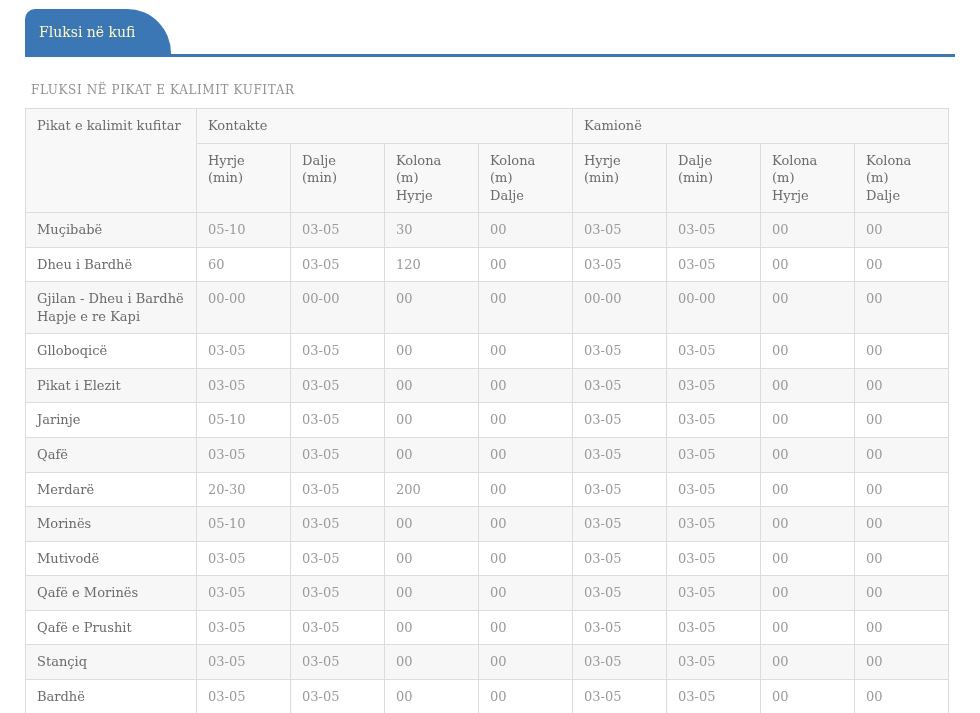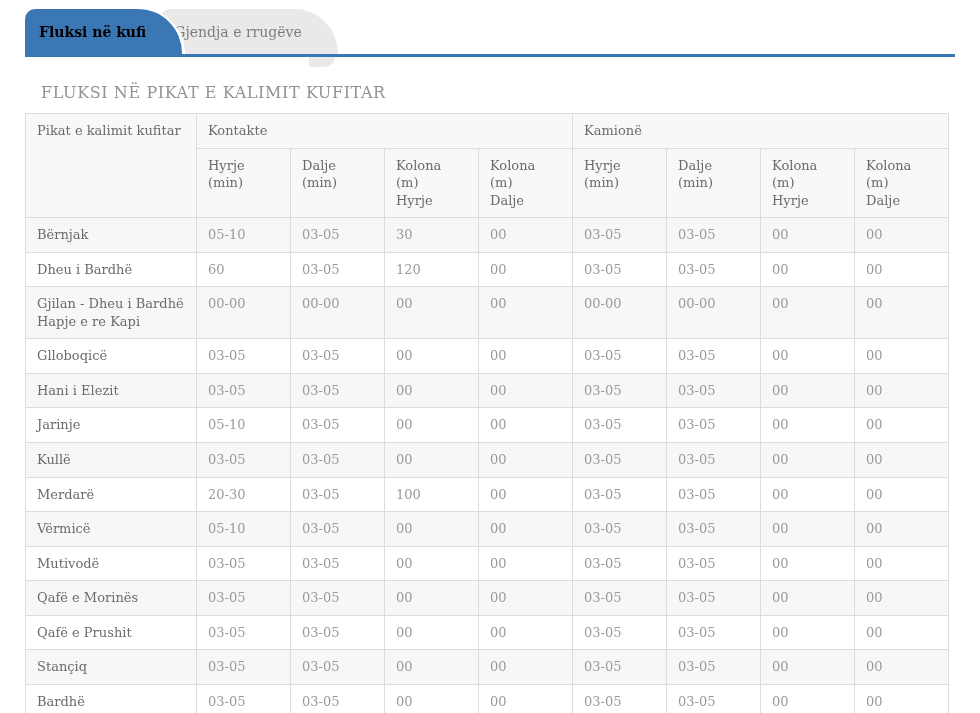--- a/index.html
+++ b/index.html
@@ -40,40 +40,40 @@
     box-shadow: 3px 0 0 0 #ffffff;
     cursor: pointer;
     white-space: nowrap;
   }
   .tab:nth-child(1) { z-index: 6; }
   .tab:nth-child(2) { z-index: 5; }
   .tab:nth-child(3) { z-index: 4; }
   .tab:nth-child(4) { z-index: 3; }
   .tab.active {
     background: var(--accent);
-    color: #000000;
-    font-weight: bold;
+    color: #fef9c3;
+    font-weight: normal;
     z-index: 10;
   }
   
   .tab:not(.active)::after {
     content: '';
     position: absolute;
     top: calc(100% + 3px);
     right: 3px;
     width: 26px;
     height: 10px;
     background: var(--tab-bg);
     border-radius: 0 0 18px 2px;
   }
 
   
   .section-title {
-    margin: 26px 0 11px 16px;
-    font-size: 16px;
+    margin: 26px 0 11px 6px;
+    font-size: 12px;
     font-weight: normal;
     letter-spacing: 0.6px;
     color: var(--muted-text);
     text-transform: uppercase;
   }
 
   
   table {
     width: 924px;
     border-collapse: collapse;
@@ -98,23 +98,20 @@
   tbody tr:nth-child(even) { background: #ffffff; }
 </style>
 </head>
 <body style="--accent: #3b76b5; --tab-bg: #e9e9e9; --tab-text: #7d7d7d; --border: #dcdcdc; --stripe: #f7f7f7;">
 
 <div class="page">
 
   <div class="tabbar">
     <div class="tab active">
       <span>Fluksi në kufi</span>
-    </div>
-    <div class="tab">
-      <span>Gjendja e rrugëve</span>
     </div>
   </div>
 
   <h2 class="section-title">FLUKSI NË PIKAT E KALIMIT KUFITAR</h2>
 
   <table>
     <colgroup>
       <col class="c-name">
       <col class="c-val">
         <col class="c-val">
@@ -141,21 +138,21 @@
         <th class="pre">Hyrje (min)</th>
         <th class="pre">Dalje (min)</th>
         <th class="pre">Kolona (m)
 Hyrje</th>
         <th class="pre">Kolona (m)
 Dalje</th>
       </tr>
     </thead>
     <tbody>
         <tr>
-          <th>Bërnjak</th>
+          <th>Muçibabë</th>
           <td>05-10</td>
           <td>03-05</td>
           <td>30</td>
           <td>00</td>
           <td>03-05</td>
           <td>03-05</td>
           <td>00</td>
           <td>00</td>
         </tr>
         <tr>
@@ -186,21 +183,21 @@
           <td>03-05</td>
           <td>03-05</td>
           <td>00</td>
           <td>00</td>
           <td>03-05</td>
           <td>03-05</td>
           <td>00</td>
           <td>00</td>
         </tr>
         <tr>
-          <th>Hani i Elezit</th>
+          <th>Pikat i Elezit</th>
           <td>03-05</td>
           <td>03-05</td>
           <td>00</td>
           <td>00</td>
           <td>03-05</td>
           <td>03-05</td>
           <td>00</td>
           <td>00</td>
         </tr>
         <tr>
@@ -208,43 +205,43 @@
           <td>05-10</td>
           <td>03-05</td>
           <td>00</td>
           <td>00</td>
           <td>03-05</td>
           <td>03-05</td>
           <td>00</td>
           <td>00</td>
         </tr>
         <tr>
-          <th>Kullë</th>
+          <th>Qafë</th>
           <td>03-05</td>
           <td>03-05</td>
           <td>00</td>
           <td>00</td>
           <td>03-05</td>
           <td>03-05</td>
           <td>00</td>
           <td>00</td>
         </tr>
         <tr>
           <th>Merdarë</th>
           <td>20-30</td>
           <td>03-05</td>
-          <td>100</td>
-          <td>00</td>
-          <td>03-05</td>
-          <td>03-05</td>
-          <td>00</td>
-          <td>00</td>
-        </tr>
-        <tr>
-          <th>Vërmicë</th>
+          <td>200</td>
+          <td>00</td>
+          <td>03-05</td>
+          <td>03-05</td>
+          <td>00</td>
+          <td>00</td>
+        </tr>
+        <tr>
+          <th>Morinës</th>
           <td>05-10</td>
           <td>03-05</td>
           <td>00</td>
           <td>00</td>
           <td>03-05</td>
           <td>03-05</td>
           <td>00</td>
           <td>00</td>
         </tr>
         <tr>

